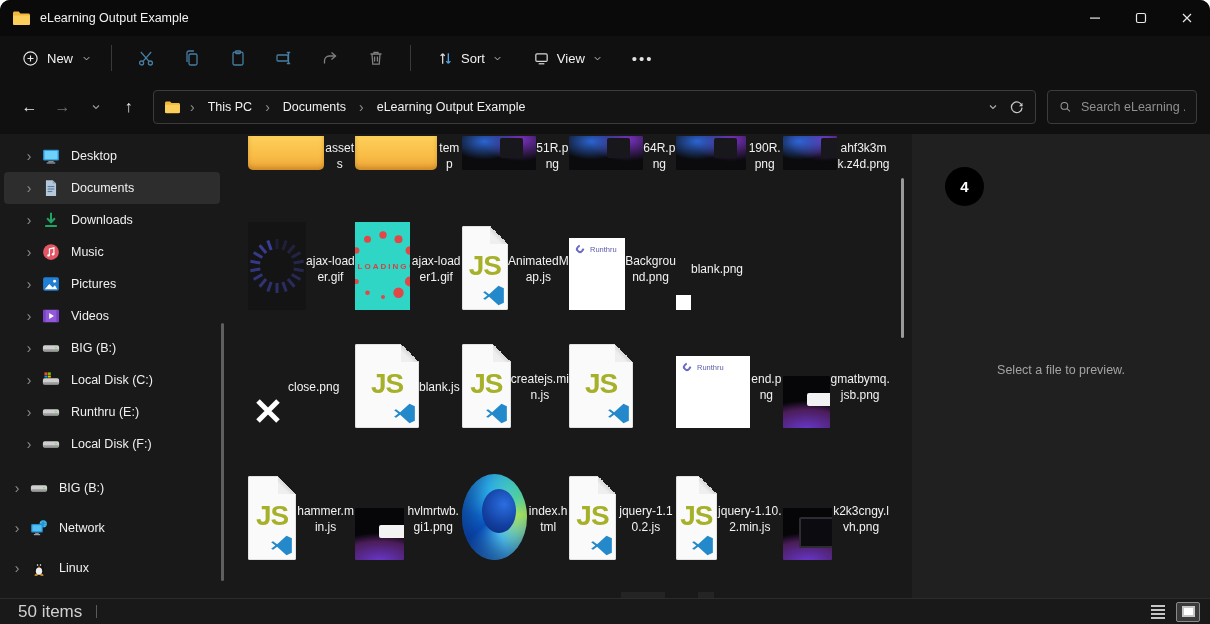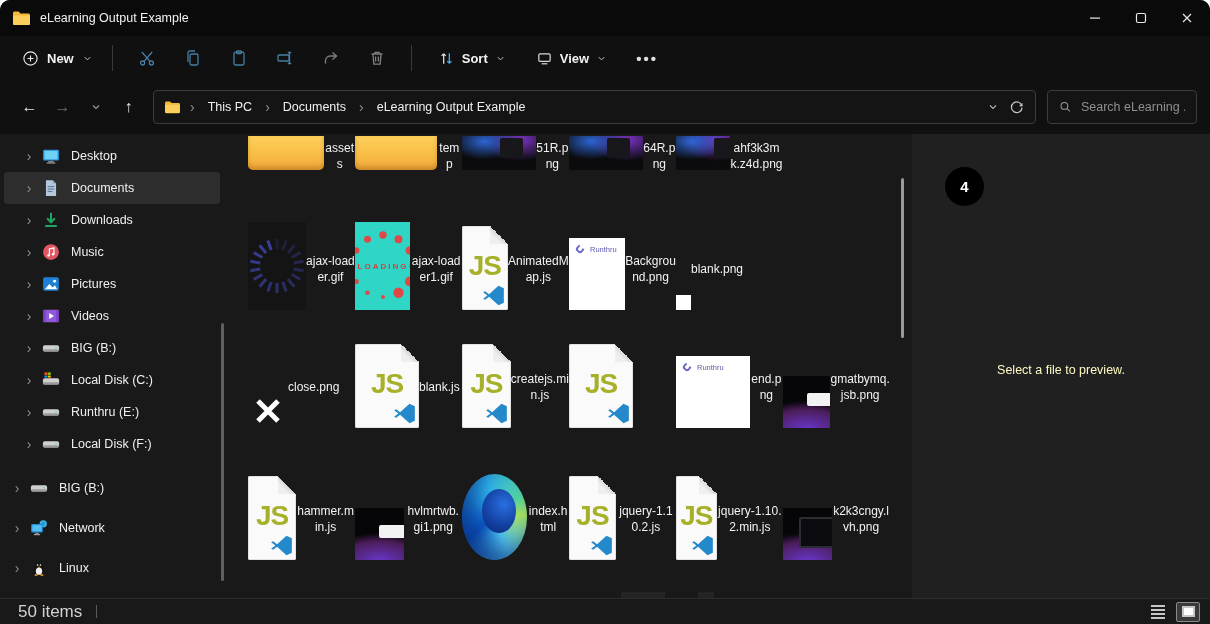--- a/index.html
+++ b/index.html
@@ -8,21 +8,21 @@
     overflow:hidden;font-family:"Liberation Sans",sans-serif;color:#fff;}
 
   
   .titlebar{height:36px;background:#0a0a0a;display:flex;align-items:center;}
   .tb-folder{margin-left:12px;width:19px;height:16px;flex:none;}
   .tb-title{margin-left:9px;font-size:12.5px;color:#f2f2f2;}
   .caption{margin-left:auto;display:flex;height:100%;}
   .cap-btn{width:46px;height:100%;display:flex;align-items:center;justify-content:center;color:#e8e8e8;}
 
   
-  .toolbar{height:44px;background:#101010;display:flex;align-items:center;padding-left:14px;font-weight:bold;}
+  .toolbar{height:44px;background:#101010;display:flex;align-items:center;padding-left:14px;}
   .new-btn{display:flex;align-items:center;gap:8px;padding:6px 8px;border-radius:4px;font-size:13px;color:#f2f2f2;}
   .tsep{width:1px;height:26px;background:#3a3a3a;margin:0 11px;flex:none;}
   .ticon{width:46px;height:34px;display:flex;align-items:center;justify-content:center;border-radius:4px;}
   .tool-txt-btn{display:flex;align-items:center;gap:7px;padding:6px 9px;border-radius:4px;font-size:13px;color:#f2f2f2;margin:0 6px;}
   .more-dots{font-size:15px;letter-spacing:2px;color:#e0e0e0;padding:0 14px;}
 
   
   .navrow{height:54px;background:#101010;display:flex;align-items:center;padding:0 13px;}
   .nav-btn{width:33px;height:34px;display:flex;align-items:center;justify-content:center;font-size:16px;border-radius:4px;flex:none;}
   .arr-en{color:#e6e6e6;} .arr-dis{color:#6f6f6f;}
@@ -88,21 +88,21 @@
   .fi-edge{width:86px;height:86px;border-radius:50%;position:relative;overflow:hidden;
     background:conic-gradient(from 230deg at 50% 50%,#0b59c8,#1272d4 50deg,#2fb3ec 120deg,#52d3a2 180deg,#a8e45f 215deg,#4fc3ef 290deg,#0b59c8 360deg);
     box-shadow:inset 10px -10px 20px rgba(8,30,100,.55);}
   .fi-edge::after{content:"";position:absolute;left:30%;top:17%;width:52%;height:52%;border-radius:50%;
     background:radial-gradient(circle at 65% 35%,#2a6ee0,#123e9e 60%,#0a2b78);}
 
   
   .preview{flex:1;background:#202020;position:relative;}
   .step-badge{position:absolute;left:33px;top:33px;width:39px;height:39px;border-radius:50%;background:#000;
     color:#fff;display:flex;align-items:center;justify-content:center;font-size:15px;font-weight:bold;}
-  .preview-msg{position:absolute;top:229px;left:0;width:100%;text-align:center;font-size:12.5px;color:#fef9c3;}
+  .preview-msg{position:absolute;top:229px;left:0;width:100%;text-align:center;font-size:12.5px;color:#a3a3a3;}
 
   
   .statusbar{height:26px;border-top:1px solid #2c2c2c;background:#191919;display:flex;align-items:center;padding:0 10px;}
   .sb-count{font-size:17px;color:#d0d0d0;margin-left:8px;}
   .sb-sep{width:1px;height:13px;background:#5a5a5a;margin-left:14px;}
   .sb-views{margin-left:auto;display:flex;align-items:center;gap:6px;}
   .sb-view-btn{width:24px;height:20px;display:flex;align-items:center;justify-content:center;border-radius:2px;}
   .sb-lines{display:flex;flex-direction:column;gap:2px;}
   .sb-lines div{width:14px;height:2px;background:#c6c6c6;}
   .sb-thumbbtn{border:1px solid #8a8a8a;background:#3a3a3a;}
@@ -439,20 +439,26 @@
             <div class="cell">
               <div class="thumb">
                 <div class="fi-shotw"></div>
               </div>
               <div class="label">64R.png</div>
             </div>
             <div class="cell">
               <div class="thumb">
                 <div class="fi-shotw"></div>
               </div>
+              <div class="label">190R.png</div>
+            </div>
+            <div class="cell">
+              <div class="thumb">
+                <div class="fi-shotw"></div>
+              </div>
               <div class="label">ahf3k3mk.z4d.png</div>
             </div>
           </div>
           <div class="grid-row" style="top: 88px;">
             <div class="cell">
               <div class="thumb">
                 <div class="fi-spinner">
                   <svg width="60" height="60" viewBox="0 0 60 60">
                     <line x1="30.0" y1="13.0" x2="30.0" y2="3.0" stroke="#3a3e96" stroke-width="3" opacity="0.25"></line>
                     <line x1="35.8" y1="14.0" x2="39.2" y2="4.6" stroke="#3a3e96" stroke-width="3" opacity="0.29"></line>

